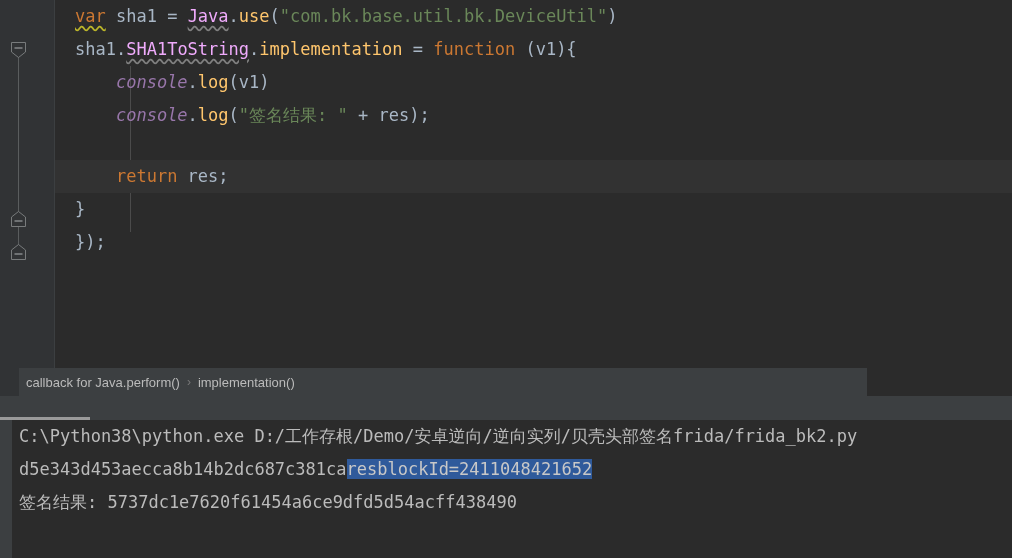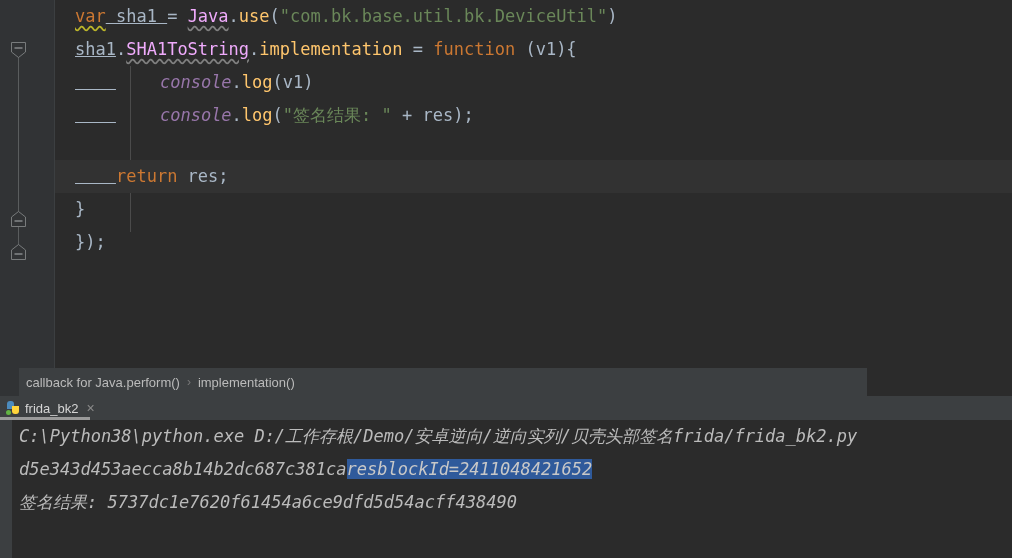--- a/index.html
+++ b/index.html
@@ -75,24 +75,24 @@
   
   .indent-guide {
     position: absolute;
     left: 75px;
     width: 1px;
     background: #4b4b4b;
   }
 
   
   .kw      { color: #cc7832; }
-  .plain   { color: #a9b7c6; text-decoration: underline; }
+  .plain   { color: #a9b7c6; }
   .method  { color: #ffc66d; }
   .str     { color: #6a8759; }
-  .field   { color: #9876aa; font-style: italic; margin-left: 44px; }
+  .field   { color: #9876aa; font-style: italic; }
   .cls     { color: #f0abfc; }
   .punc    { color: #a9b7c6; }
 
   .sq-warn {
     text-decoration: underline wavy #bbb529;
     text-underline-offset: 3px;
   }
   .sq-gray {
     text-decoration: underline wavy #808080;
     text-underline-offset: 3px;
@@ -217,21 +217,20 @@
     white-space: pre;
     padding-left: 13px;
   }
   .cline .hl {
     background: #2f5a9b;
     color: #c8c8c8;
     text-align: right;
   }
   .cn {
     font-family: "DejaVu Sans Mono", monospace;
-    font-style: italic;
   }
 </style>
 </head>
 <body>
 
 <div id="editor">
 
   <div id="gutter"></div>
   <div id="gutter-edge"></div>
 
@@ -268,29 +267,20 @@
 </div>
 
 <div id="breadcrumb">
   <div id="bc-gutter"></div>
   <span class="crumb">callback for Java.perform()</span>
   <span class="sep">›</span>
   <span class="crumb">implementation()</span>
 </div>
 
 <div id="tabbar">
-  <div id="tab">
-    <span class="py-icon">
-      <span class="b1"></span>
-        <span class="b2"></span>
-        <span class="dot"></span>
-    </span>
-    <span id="tab-label">frida_bk2</span>
-    <span id="tab-close">×</span>
-  </div>
   <div id="tab-underline"></div>
 </div>
 
 <div id="console">
   <div id="console-rail"></div>
   <div id="console-lines">
       <div class="cline cn"><span>C:\Python38\python.exe D:/工作存根/Demo/安卓逆向/逆向实列/贝壳头部签名frida/frida_bk2.py</span></div>
       <div class="cline cn"><span>d5e343d453aecca8b14b2dc687c381ca</span><span class="hl">resblockId=2411048421652</span></div>
       <div class="cline cn"><span>签名结果: 5737dc1e7620f61454a6ce9dfd5d54acff438490</span></div>
     </div>

